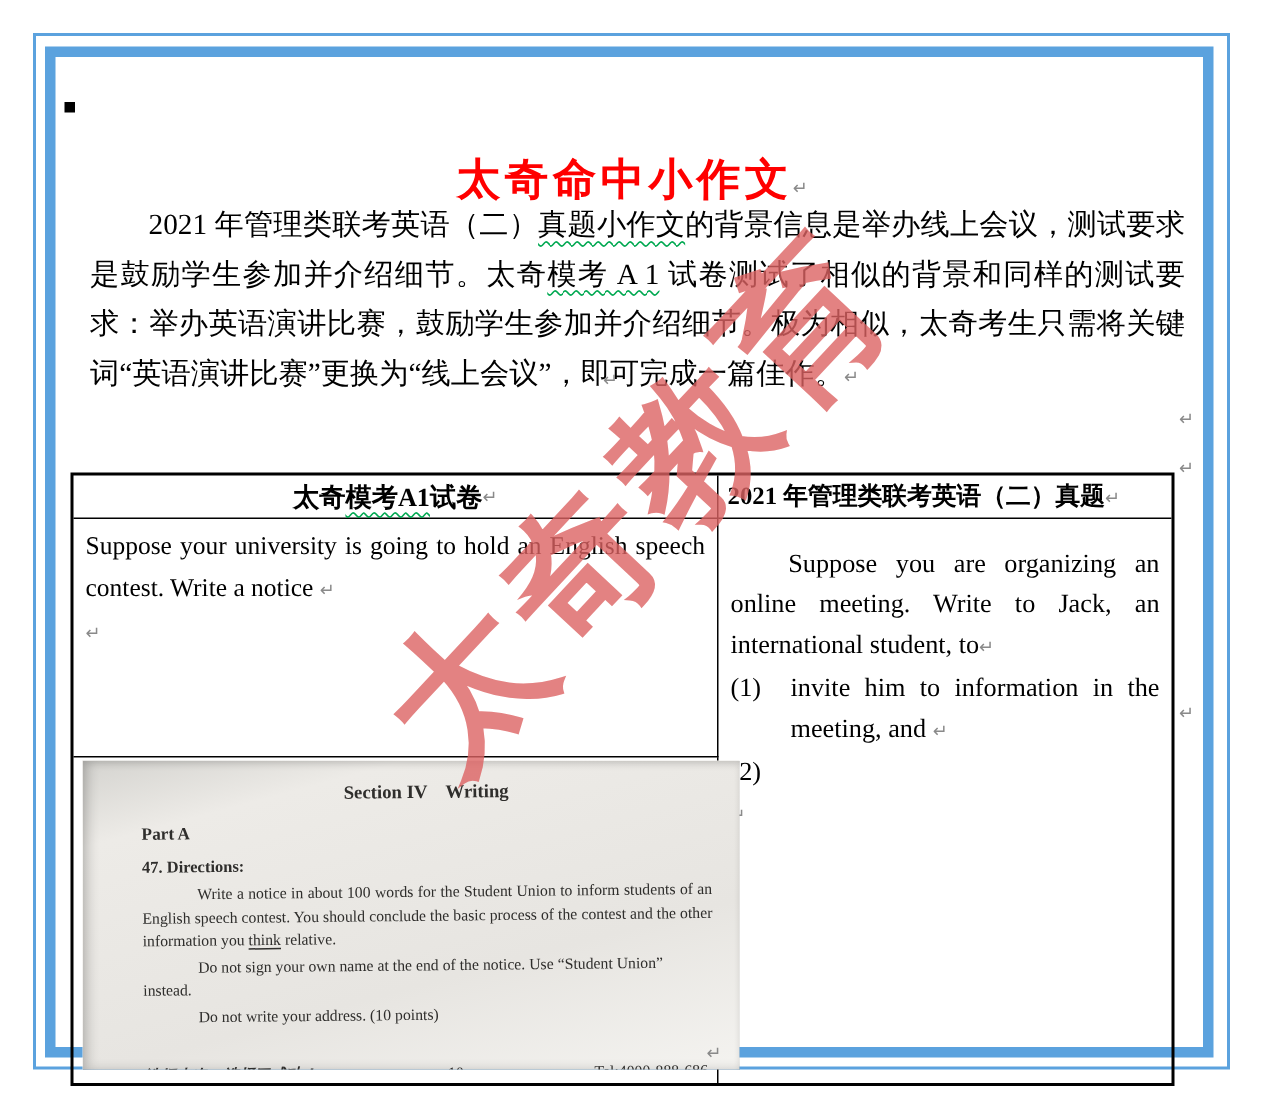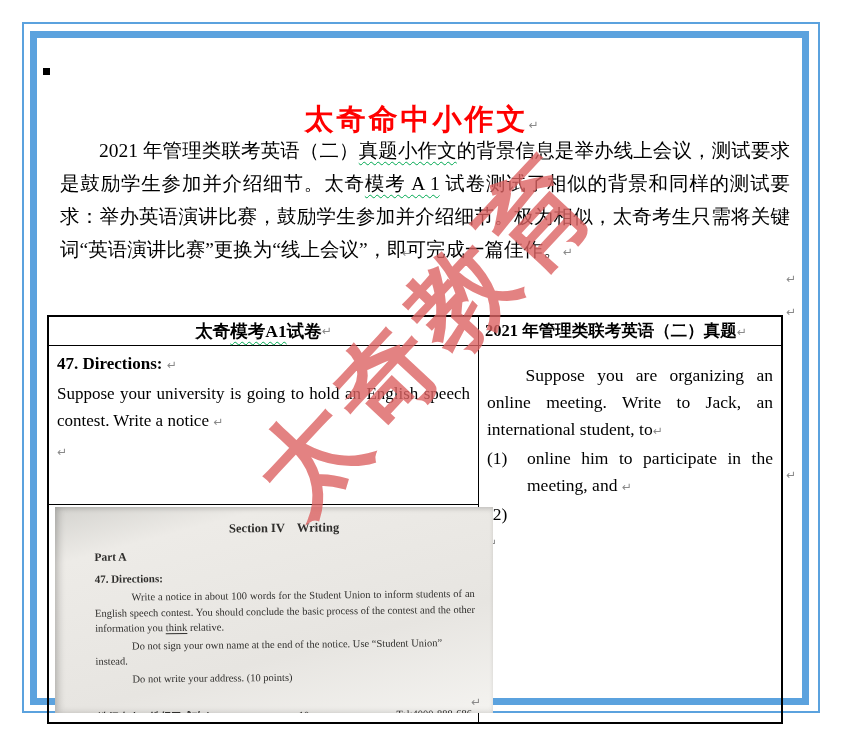--- a/index.html
+++ b/index.html
@@ -99,30 +99,29 @@
   <div class="cell th-left">
       <span>太奇</span>
       <span class="sq">模考A1</span>
       <span> 试卷</span>
       <span class="pilcrow">↵</span>
     </div>
 
   <div class="cell th-right"><span>2021 年管理类联考英语（二）真题</span><span class="pilcrow">↵</span></div>
 
   <div class="cell td-left-text">
-    <div class="dir-line"><span>47. Directions: </span><span class="pilcrow">↵</span></div>
     <div class="cell-body"><span>Suppose your university is going to hold an English speech contest. Write a notice </span><span class="pilcrow">↵</span></div>
     <div><span class="pilcrow">↵</span></div>
   </div>
 
   <div class="cell td-right">
     <div class="cell-body"><span>Suppose you are organizing an online meeting. Write to Jack, an international student, to</span><span class="pilcrow">↵</span></div>
     <div class="hang">
         <span class="num">(1)</span>
-        <span class="txt"><span>online him to participate in the meeting, and </span><span class="pilcrow">↵</span></span>
+        <span class="txt"><span>invite him to information in the meeting, and </span><span class="pilcrow">↵</span></span>
       </div>
     <div class="hang">
         <span class="num">(2)</span>
       </div>
     <div><span class="pilcrow">↵</span></div>
   </div>
 
   <div class="cell td-left-img">
     <div class="scan">
       <div class="scan-inner">

